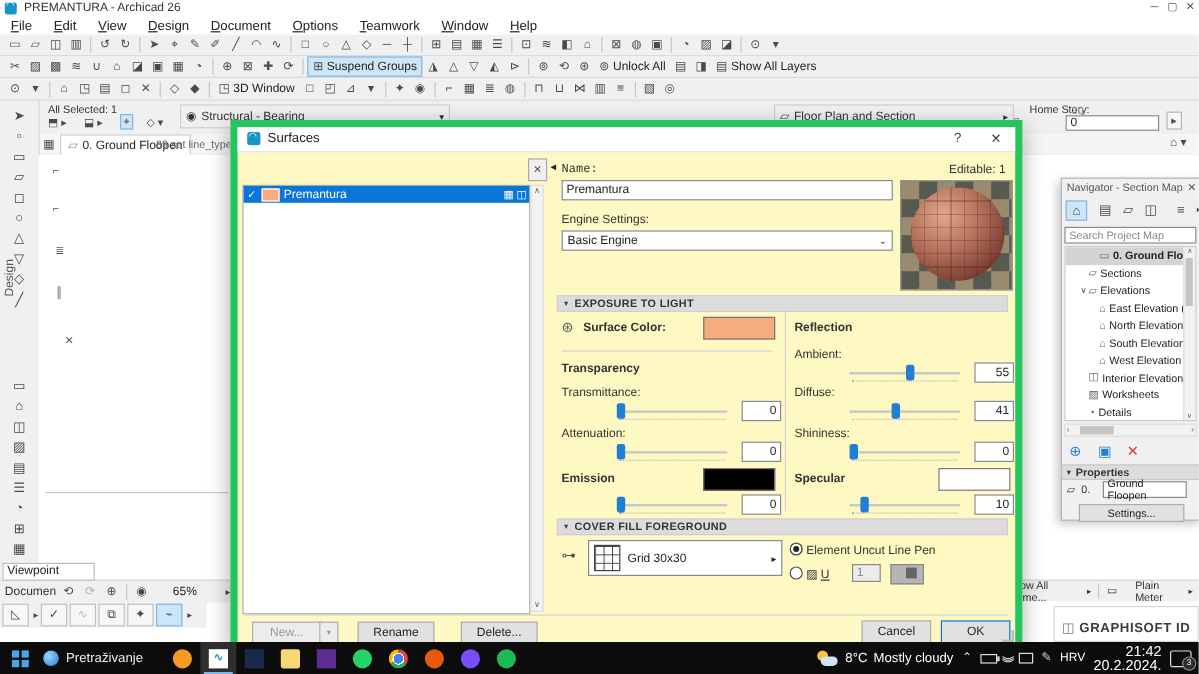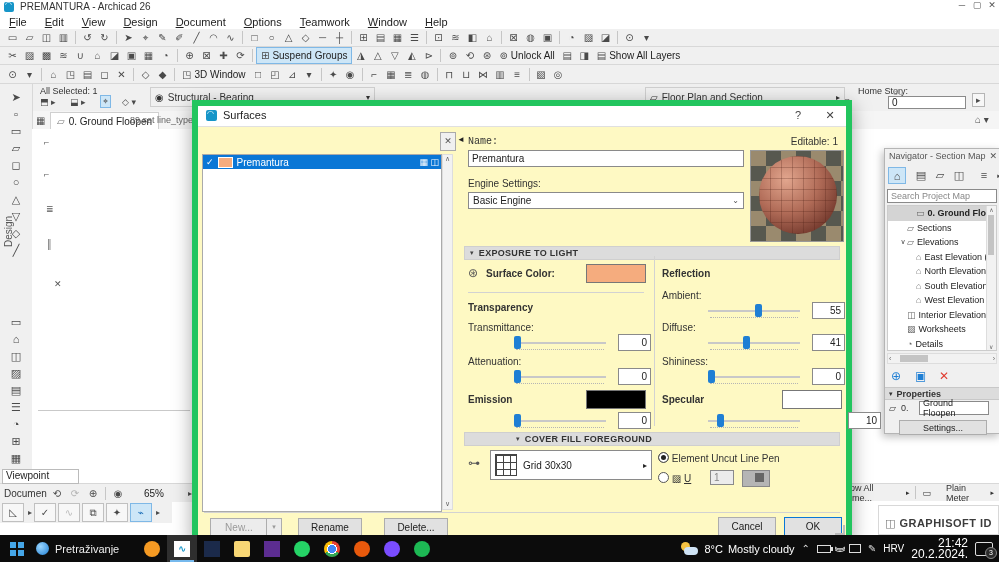--- a/index.html
+++ b/index.html
@@ -444,23 +444,23 @@
       <div class="handle" style="left: calc(0% + 0px);"></div>
     </div>
   <span class="valbox" style="left:614px;top:262px;">0</span>
   <span class="lbl b" style="left:464px;top:288px;">Specular</span>
   <div class="swatch" style="left: 584px; top: 284px; background: rgb(255, 255, 255);"></div>
   <div class="slider" style="left:510px;top:308px;">
       <div class="track"></div>
       <div class="ticks"></div>
       <div class="handle" style="left: calc(10% - 0.7px);"></div>
     </div>
-  <span class="valbox" style="left:650px;top:306px;text-align:right;">10</span>
-
-  <div class="sechead" style="top:326px;padding-left:46px;">
+  <span class="valbox" style="left:614px;top:306px;text-align:right;">10</span>
+
+  <div class="sechead" style="top:326px;">
       <span class="car">▾</span>
       <span>COVER FILL FOREGROUND</span>
     </div>
   <span class="lbl" style="left:270px;top:350px;font-size:12px;color:#555;">⊶</span>
   <div id="fill-btn">
     <span class="grid"></span>
     <span>Grid 30x30</span>
     <span class="dd">▸</span>
   </div>
   <span class="lbl" style="left:460px;top:346px;"><span class="radio on"></span> <span>Element Uncut Line Pen</span></span>

